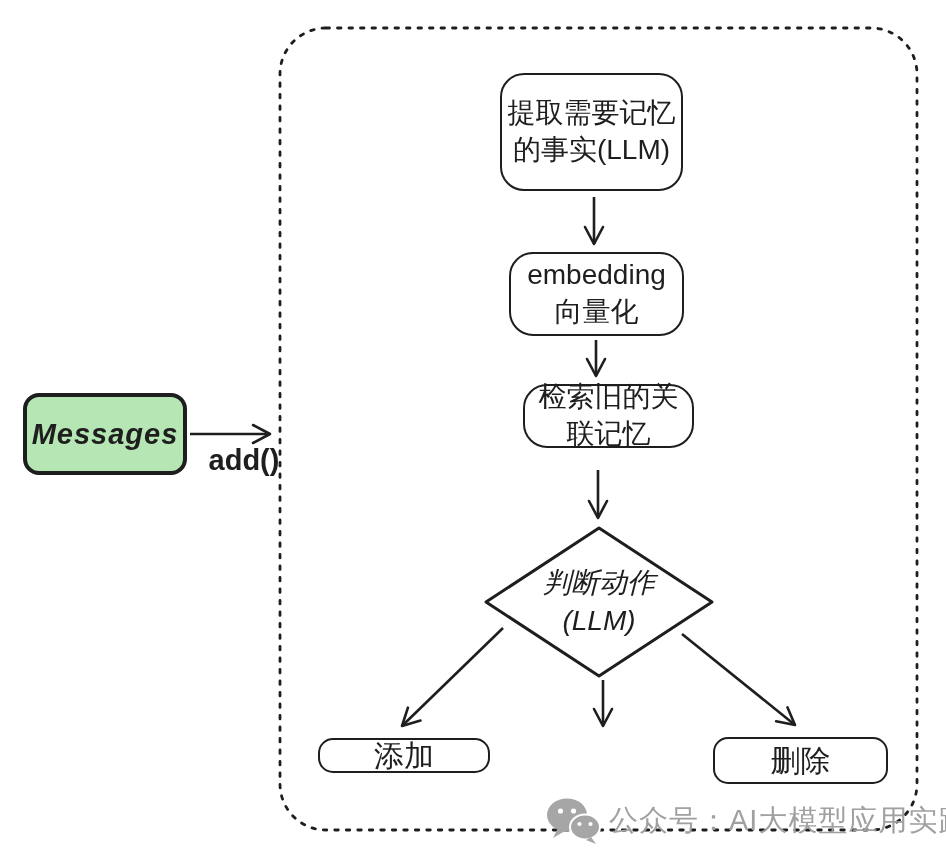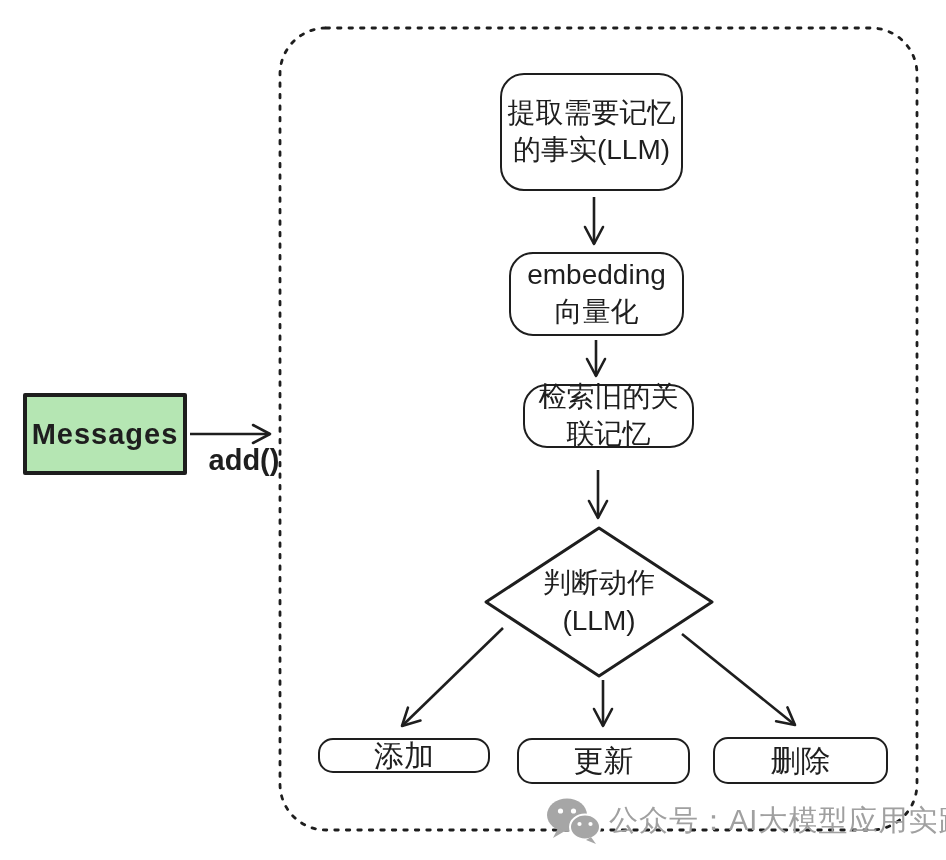--- a/index.html
+++ b/index.html
@@ -13,27 +13,27 @@
   .stage{position:relative;width:946px;height:860px;background:#fff;}
   svg.overlay{position:absolute;left:0;top:0;width:946px;height:860px;}
   .node{
     position:absolute;background:#fff;border:2.8px solid var(--stroke);
     border-radius:24px;display:flex;align-items:center;justify-content:center;
     text-align:center;white-space:pre-line;font-size:28px;line-height:1.32;
     z-index:2;
   }
   .node.action{border-radius:15px;font-size:30px;border-width:2.6px;}
   .node.messages{
-    background:var(--messages-fill);border-width:4px;border-radius:2px;
-    font-weight:600;font-size:29px;letter-spacing:1px;z-index:2;
+    background:var(--messages-fill);border-width:4px;border-radius:16px;
+    font-style:italic;font-weight:600;font-size:29px;letter-spacing:1px;z-index:2;
   }
   .diamond-label{
     position:absolute;left:489px;top:557px;width:220px;height:90px;
     display:flex;align-items:center;justify-content:center;text-align:center;
-    white-space:pre-line;font-size:28px;line-height:1.35;z-index:2;
+    white-space:pre-line;font-size:28px;line-height:1.35;z-index:2;font-style:italic;
   }
   .edge-label{
     position:absolute;left:196px;top:444px;width:96px;text-align:center;
     font-size:29px;font-weight:600;z-index:2;
   }
   .watermark{
     position:absolute;left:546px;top:797px;display:flex;align-items:center;
     gap:7px;z-index:3;
   }
   .watermark .wm-text{
@@ -77,21 +77,20 @@
 的事实(LLM)</div>
 
   <div class="node" style="left:523px;top:384px;width:171px;height:64px;">检索旧的关
 联记忆</div>
 
   <div class="diamond-label">判断动作
 (LLM)</div>
 
   <div class="node action" style="left:318px;top:738px;width:172px;height:35px;">添加</div>
 
-  <div class="node action" style="left:517px;top:738px;width:173px;height:46px;">更新</div>
 
   <div class="node action" style="left:713px;top:737px;width:175px;height:47px;">删除</div>
 
   <div class="watermark">
     <svg class="wm-icon" viewBox="0 0 56 48">
       <ellipse cx="21" cy="18" rx="20" ry="16.5" fill="#a6a6a6"></ellipse>
       <path d="M12 31 L7 41 L19 34 Z" fill="#a6a6a6"></path>
       <circle cx="14.5" cy="14" r="2.6" fill="#ffffff"></circle>
       <circle cx="27.5" cy="14" r="2.6" fill="#ffffff"></circle>
       <ellipse cx="39" cy="30" rx="15" ry="12.5" fill="#a6a6a6" stroke="#ffffff" stroke-width="2"></ellipse>

